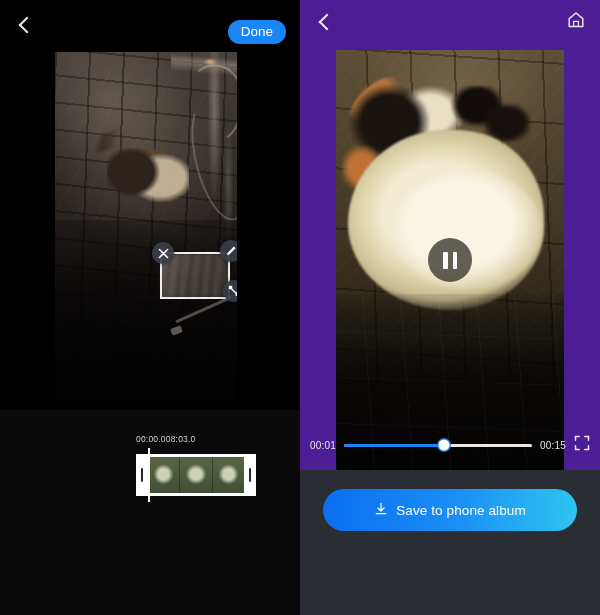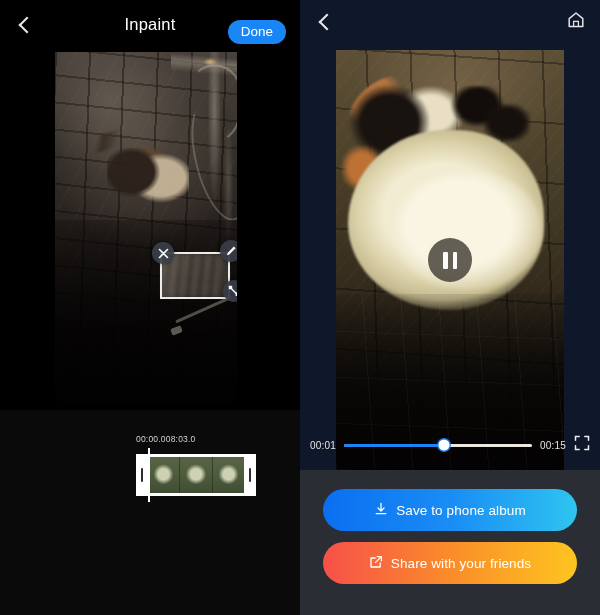--- a/index.html
+++ b/index.html
@@ -271,21 +271,21 @@
     left: 148px; top: 38px;
     width: 2px; height: 54px;
     background: #ffffff;
   }
 
   
   .panel-right {
     position: relative;
     width: 300px;
     height: 615px;
-    background: #0f172a;
+    background: #4c1d95;
     flex: 0 0 300px;
     overflow: hidden;
   }
   .r-header {
     position: absolute;
     left: 0; top: 0;
     width: 300px; height: 44px;
     display: flex;
     align-items: center;
     justify-content: space-between;
@@ -472,21 +472,20 @@
 <body>
 
 <div class="screens">
 
   <div class="panel-left">
 
     <div class="l-header">
       <div class="back-chevron"></div>
       <button class="done-btn">Done</button>
     </div>
-    <div class="l-title">Inpaint</div>
 
     <div class="l-canvas">
       <div class="cobble"></div>
       <div class="hose"></div>
       <div class="hose-curve"></div>
       <div class="hose-curve2"></div>
       <div class="glint"></div>
       <div class="cat-l-ear"></div>
       <div class="cat-l"></div>
       <div class="cobble-dark"></div>
@@ -580,25 +579,15 @@
     <div class="r-bottom">
       <button class="action-btn btn-save">
         <span>
           <svg width="14" height="14" viewBox="0 0 14 14" aria-hidden="true">
             <path d="M7 1.5 L7 8.6 M4 6 L7 9.1 L10 6" fill="none" stroke="#ffffff" stroke-width="1.3" stroke-linecap="round" stroke-linejoin="round"></path>
             <path d="M2.2 11.6 L11.8 11.6" stroke="#ffffff" stroke-width="1.3" stroke-linecap="round"></path>
           </svg>
         </span>
         <span>Save to phone album</span>
       </button>
-      <button class="action-btn btn-share">
-        <span>
-          <svg width="14" height="14" viewBox="0 0 14 14" aria-hidden="true">
-            <path d="M11.2 7.8 L11.2 12 L2 12 L2 3 L6.2 3" fill="none" stroke="#ffffff" stroke-width="1.3" stroke-linejoin="round" stroke-linecap="round"></path>
-            <path d="M8.2 1.6 L12.4 1.6 L12.4 5.8" fill="none" stroke="#ffffff" stroke-width="1.3" stroke-linejoin="round" stroke-linecap="round"></path>
-            <path d="M12.2 1.8 L6.6 7.4" fill="none" stroke="#ffffff" stroke-width="1.3" stroke-linecap="round"></path>
-          </svg>
-        </span>
-        <span>Share with your friends</span>
-      </button>
     </div>
   </div>
 </div>
 
 </body></html>

